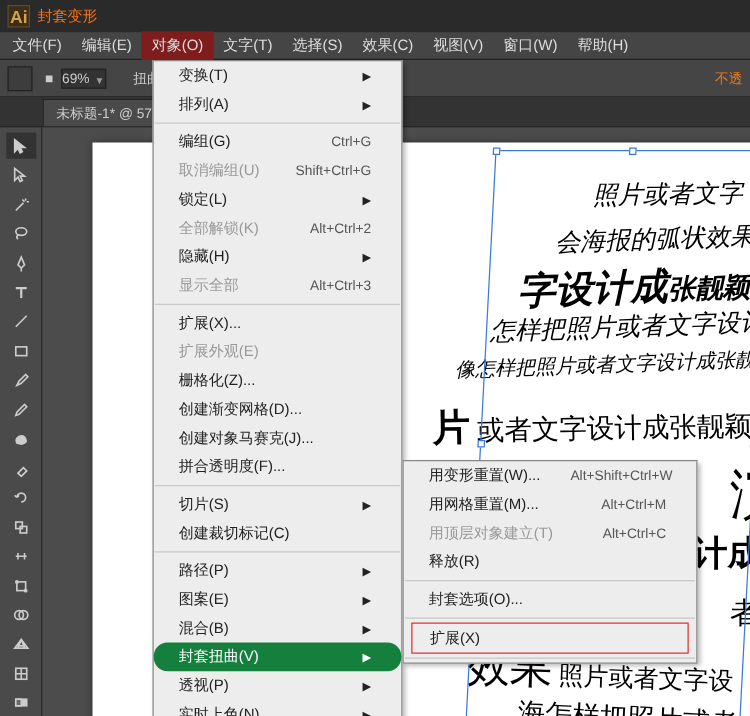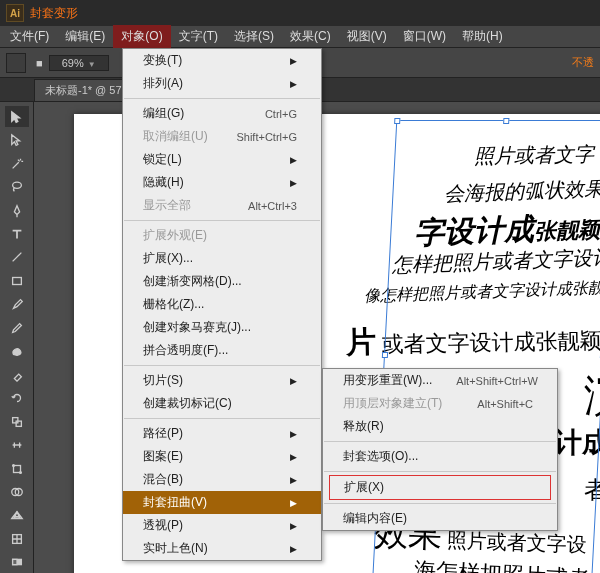--- a/index.html
+++ b/index.html
@@ -1,31 +1,31 @@
 <!DOCTYPE html>
 <html><head>
 <meta charset="utf-8">
 <style>
 * { margin: 0; padding: 0; box-sizing: border-box; font-family: "Microsoft YaHei", Arial, sans-serif; }
 body { background: #4a4a4a; width: 600px; height: 573px; overflow: hidden; font-size: 12px; color: #ddd; }
 
 
 .title-bar { background: #2a2a2a; height: 26px; display: flex; align-items: center; padding: 0 6px; }
-.app-icon { width: 18px; height: 18px; background: #3a2d1a; border: 1px solid #604b24; margin-right: 6px; display: flex; align-items: center; justify-content: center; font-size: 10px; color: #d4a349; font-weight: bold; }
+.app-icon { width: 18px; height: 18px; background: #3a2d1a; border: 1px solid #604b24; margin-right: 6px; display: flex; align-items: center; justify-content: center; font-size: 14px; color: #d4a349; font-weight: bold; }
 .title-bar span.title { color: #f97316; }
 
 
 .menu-bar { background: #454545; height: 22px; display: flex; align-items: center; padding: 0 2px; border-bottom: 1px solid #222; }
 .menu-bar .menu-item { padding: 3px 8px; color: #ddd; cursor: default; }
 .menu-bar .menu-item.active { background: #7f1d1d; }
 
 
 .tool-options { background: #454545; height: 30px; border-bottom: 1px solid #222; display: flex; align-items: center; padding: 0 6px; gap: 6px; color: #ccc; font-size: 11px; }
 .tool-options .label { margin-left: 4px; }
-.tool-options .dropdown { background: #333; border: 1px solid #222; padding: 1px 12px; display: inline-flex; align-items: flex-end; gap: 4px; }
+.tool-options .dropdown { background: #333; border: 1px solid #222; padding: 1px 0; display: inline-flex; align-items: flex-end; gap: 4px; }
 .tool-options .num-input { background: #333; border: 1px solid #222; width: 42px; padding: 1px 3px; color: #ccc; font-size: 11px; }
 .tool-options .pct { width: 48px; }
 .tool-options .icon-btn { width: 20px; height: 20px; background: #3d3d3d; border: 1px solid #222; }
 .tool-options .orange { color: #ef7a1a; }
 .tool-options .chev { font-size: 8px; color: #999; }
 
 
 .doc-tabs { background: #333; height: 24px; display: flex; align-items: flex-end; border-bottom: 1px solid #222; padding-left: 34px; }
 .doc-tab { background: #4a4a4a; padding: 3px 10px; color: #ccc; font-size: 11px; border: 1px solid #222; border-bottom: none; }
 
@@ -42,21 +42,21 @@
 .canvas-area { flex: 1; background: #4c4c4c; position: relative; overflow: hidden; }
 .artboard { position: absolute; left: 40px; top: 12px; width: 700px; height: 560px; background: #fff; box-shadow: 0 0 6px rgba(0,0,0,.5); }
 .artboard .warped-text { position: absolute; font-family: "SimHei","STHeiti",serif; color: #000; white-space: nowrap; }
 .bbox { position: absolute; border: 1px solid #3a7bd5; }
 .bbox .handle { position: absolute; width: 6px; height: 6px; background: #fff; border: 1px solid #3a7bd5; }
 
 
 .menu { position: absolute; background: #ededed; border: 1px solid #888; box-shadow: 2px 2px 4px rgba(0,0,0,.3); color: #222; font-size: 12px; min-width: 190px; }
 .menu .mi { padding: 3px 24px 3px 20px; display: flex; justify-content: space-between; align-items: center; white-space: nowrap; cursor: default; }
 .menu .mi.disabled { color: #999; text-align: right; }
-.menu .mi.hover { background: #a16207; color: #fff; }
+.menu .mi.hover { background: #15803d; color: #fff; border-radius: 11px; }
 .menu .mi .shortcut { margin-left: 24px; color: #555; font-size: 11px; }
 .menu .mi .arrow { font-size: 9px; margin-left: auto; }
 .menu .sep { height: 1px; background: #c8c8c8; margin: 3px 1px; }
 .menu .redbox { border: 1px solid #d33; margin: 1px 6px; }
 .menu .redbox .mi { padding: 3px 20px 3px 14px; }
 </style>
 </head>
 <body>
 
 <div class="title-bar">
@@ -253,40 +253,44 @@
       <span class="shortcut">Ctrl+G</span>
     </div>
     <div class="mi disabled">
       <span>取消编组(U)</span>
       <span class="shortcut">Shift+Ctrl+G</span>
     </div>
     <div class="mi">
       <span>锁定(L)</span>
       <span class="arrow">▶</span>
     </div>
+    <div class="mi disabled">
+      <span>全部解锁(K)</span>
+      <span class="shortcut">Alt+Ctrl+2</span>
+    </div>
     <div class="mi">
       <span>隐藏(H)</span>
       <span class="arrow">▶</span>
     </div>
     <div class="mi disabled">
       <span>显示全部</span>
       <span class="shortcut">Alt+Ctrl+3</span>
     </div>
     <div class="sep"></div>
+    <div class="mi">
+      <span>扩展(X)...</span>
+    </div>
     <div class="mi disabled">
       <span>扩展外观(E)</span>
     </div>
     <div class="mi">
-      <span>扩展(X)...</span>
+      <span>栅格化(Z)...</span>
     </div>
     <div class="mi">
       <span>创建渐变网格(D)...</span>
-    </div>
-    <div class="mi">
-      <span>栅格化(Z)...</span>
     </div>
     <div class="mi">
       <span>创建对象马赛克(J)...</span>
     </div>
     <div class="mi">
       <span>拼合透明度(F)...</span>
     </div>
     <div class="sep"></div>
     <div class="mi">
       <span>切片(S)</span>
@@ -320,34 +324,35 @@
       <span>实时上色(N)</span>
       <span class="arrow">▶</span>
     </div>
   </div>
 
 <div class="menu" id="envelope-menu" style="left:322px;top:368px;width:236px">
     <div class="mi">
       <span>用变形重置(W)...</span>
       <span class="shortcut">Alt+Shift+Ctrl+W</span>
     </div>
+    <div class="mi">
+      <span>用网格重置(M)...</span>
+      <span class="shortcut">Alt+Ctrl+M</span>
+    </div>
     <div class="mi disabled">
       <span>用顶层对象建立(T)</span>
-      <span class="shortcut">Alt+Shift+C</span>
+      <span class="shortcut">Alt+Ctrl+C</span>
     </div>
     <div class="mi">
       <span>释放(R)</span>
     </div>
     <div class="sep"></div>
     <div class="mi">
       <span>封套选项(O)...</span>
     </div>
     <div class="sep"></div>
     <div class="redbox">
       <div class="mi">
         <span>扩展(X)</span>
       </div>
     </div>
     <div class="sep"></div>
-    <div class="mi">
-      <span>编辑内容(E)</span>
-    </div>
   </div>
 
 </body></html>

